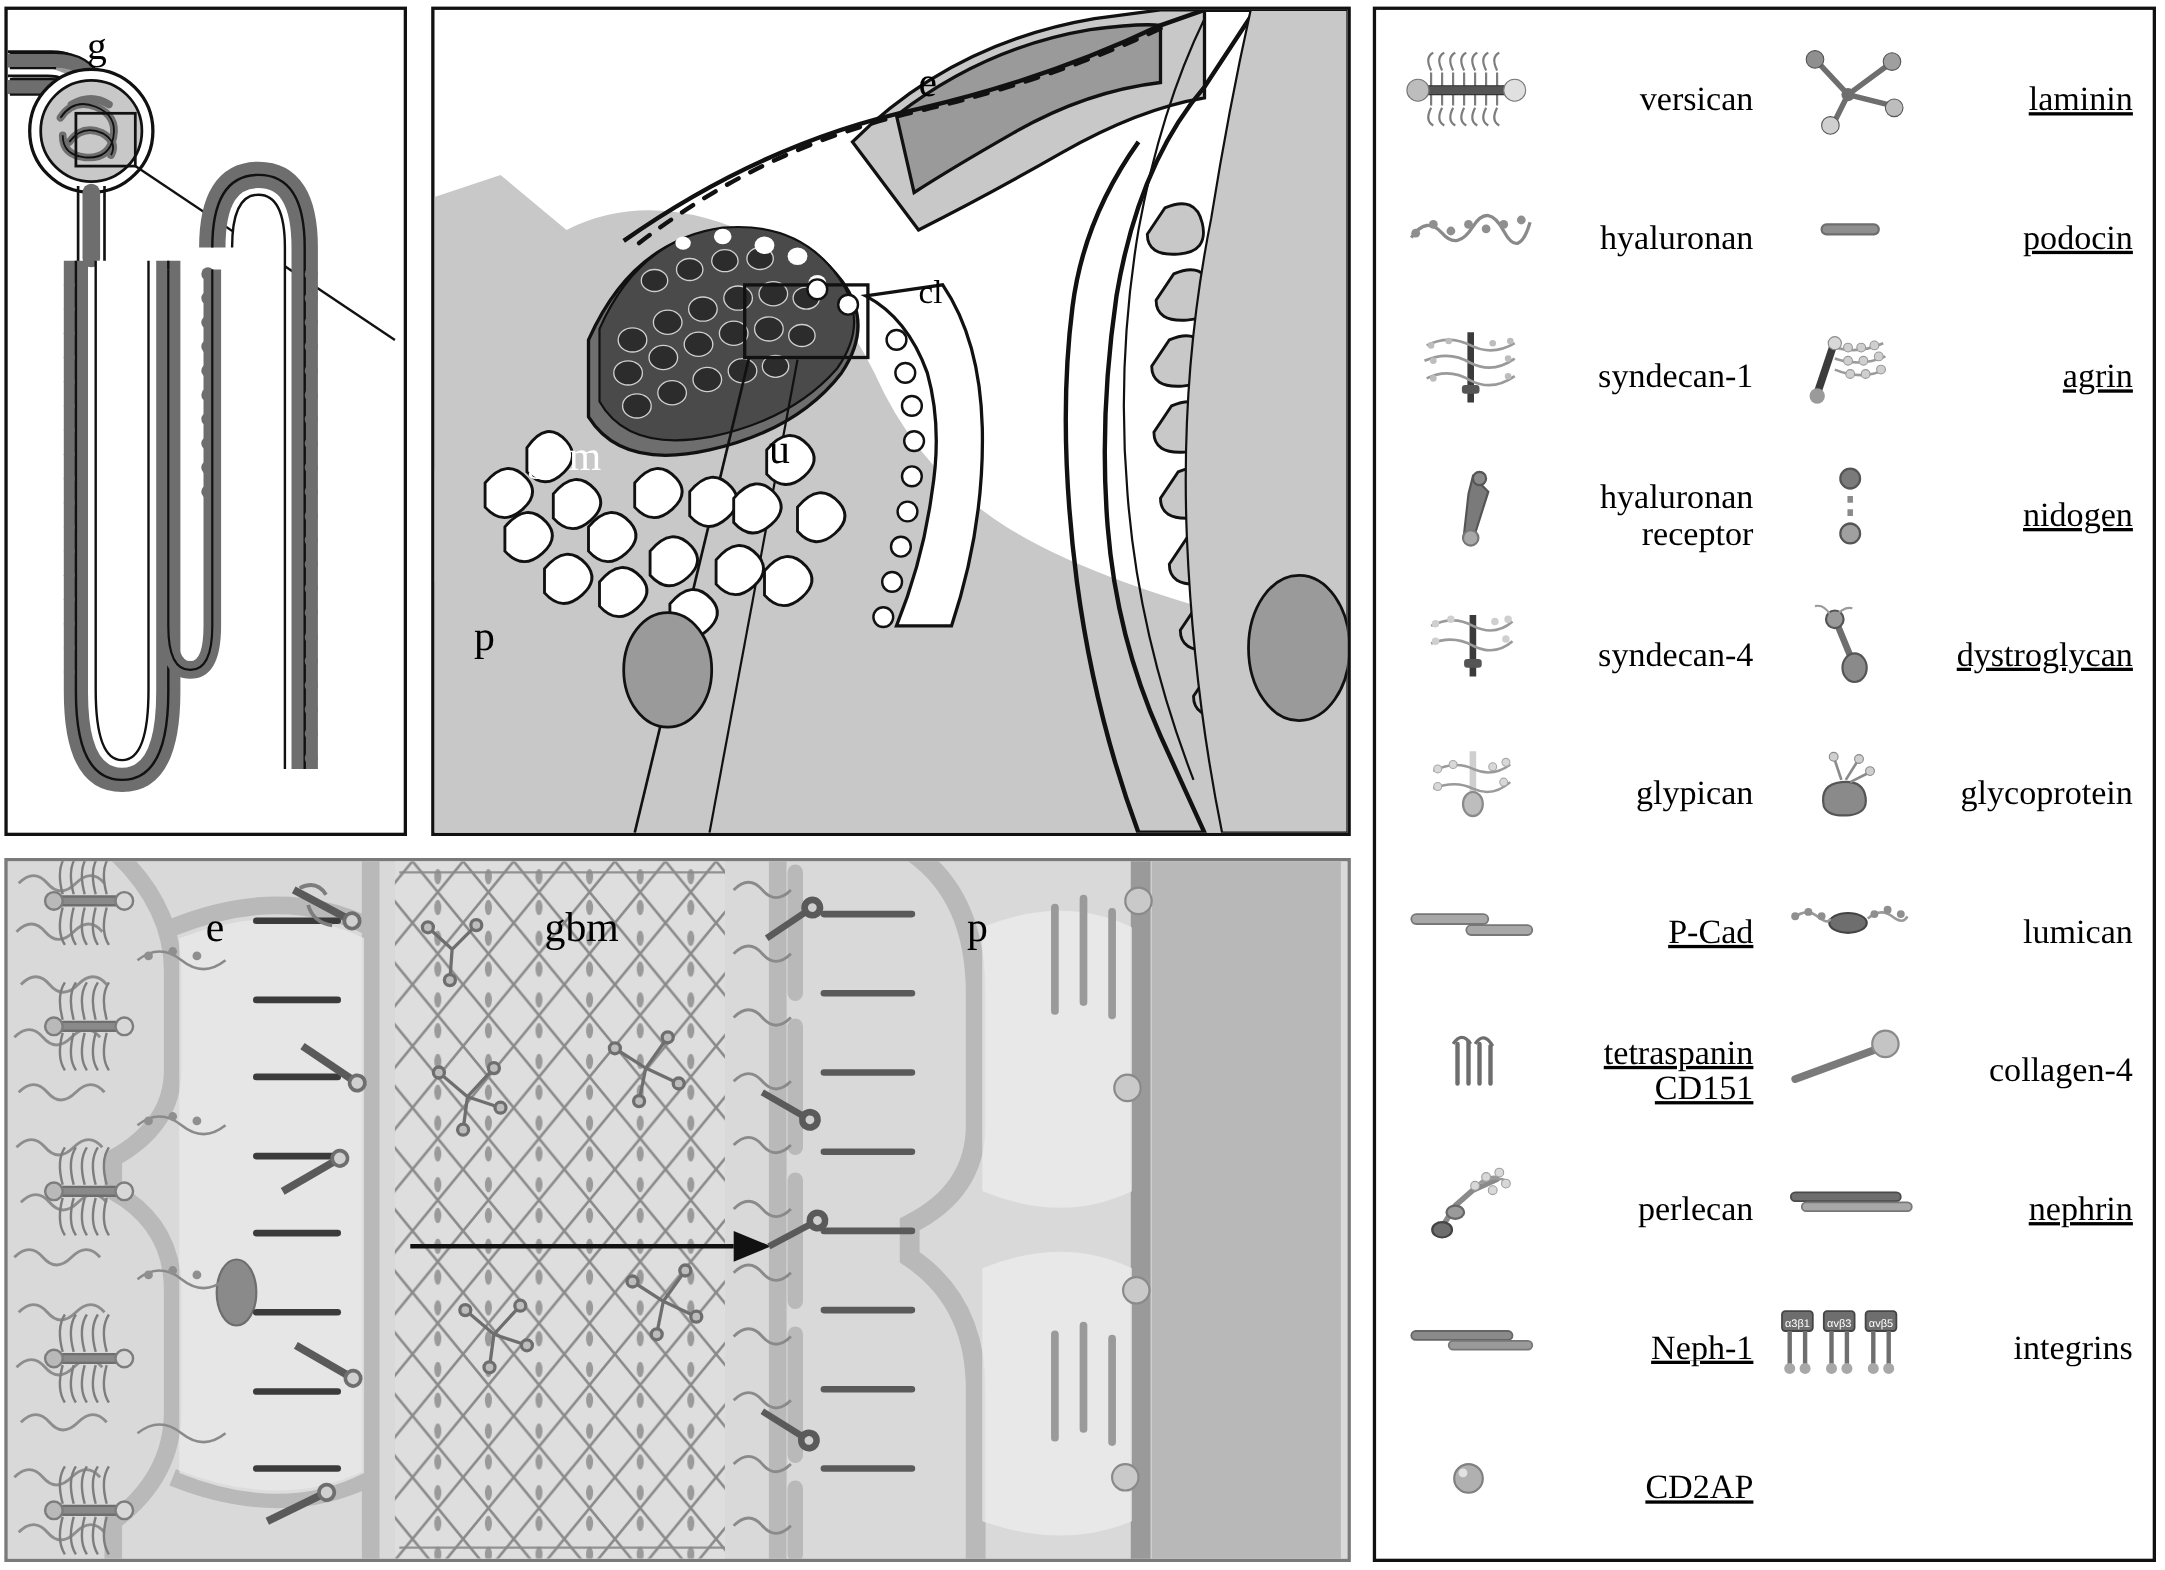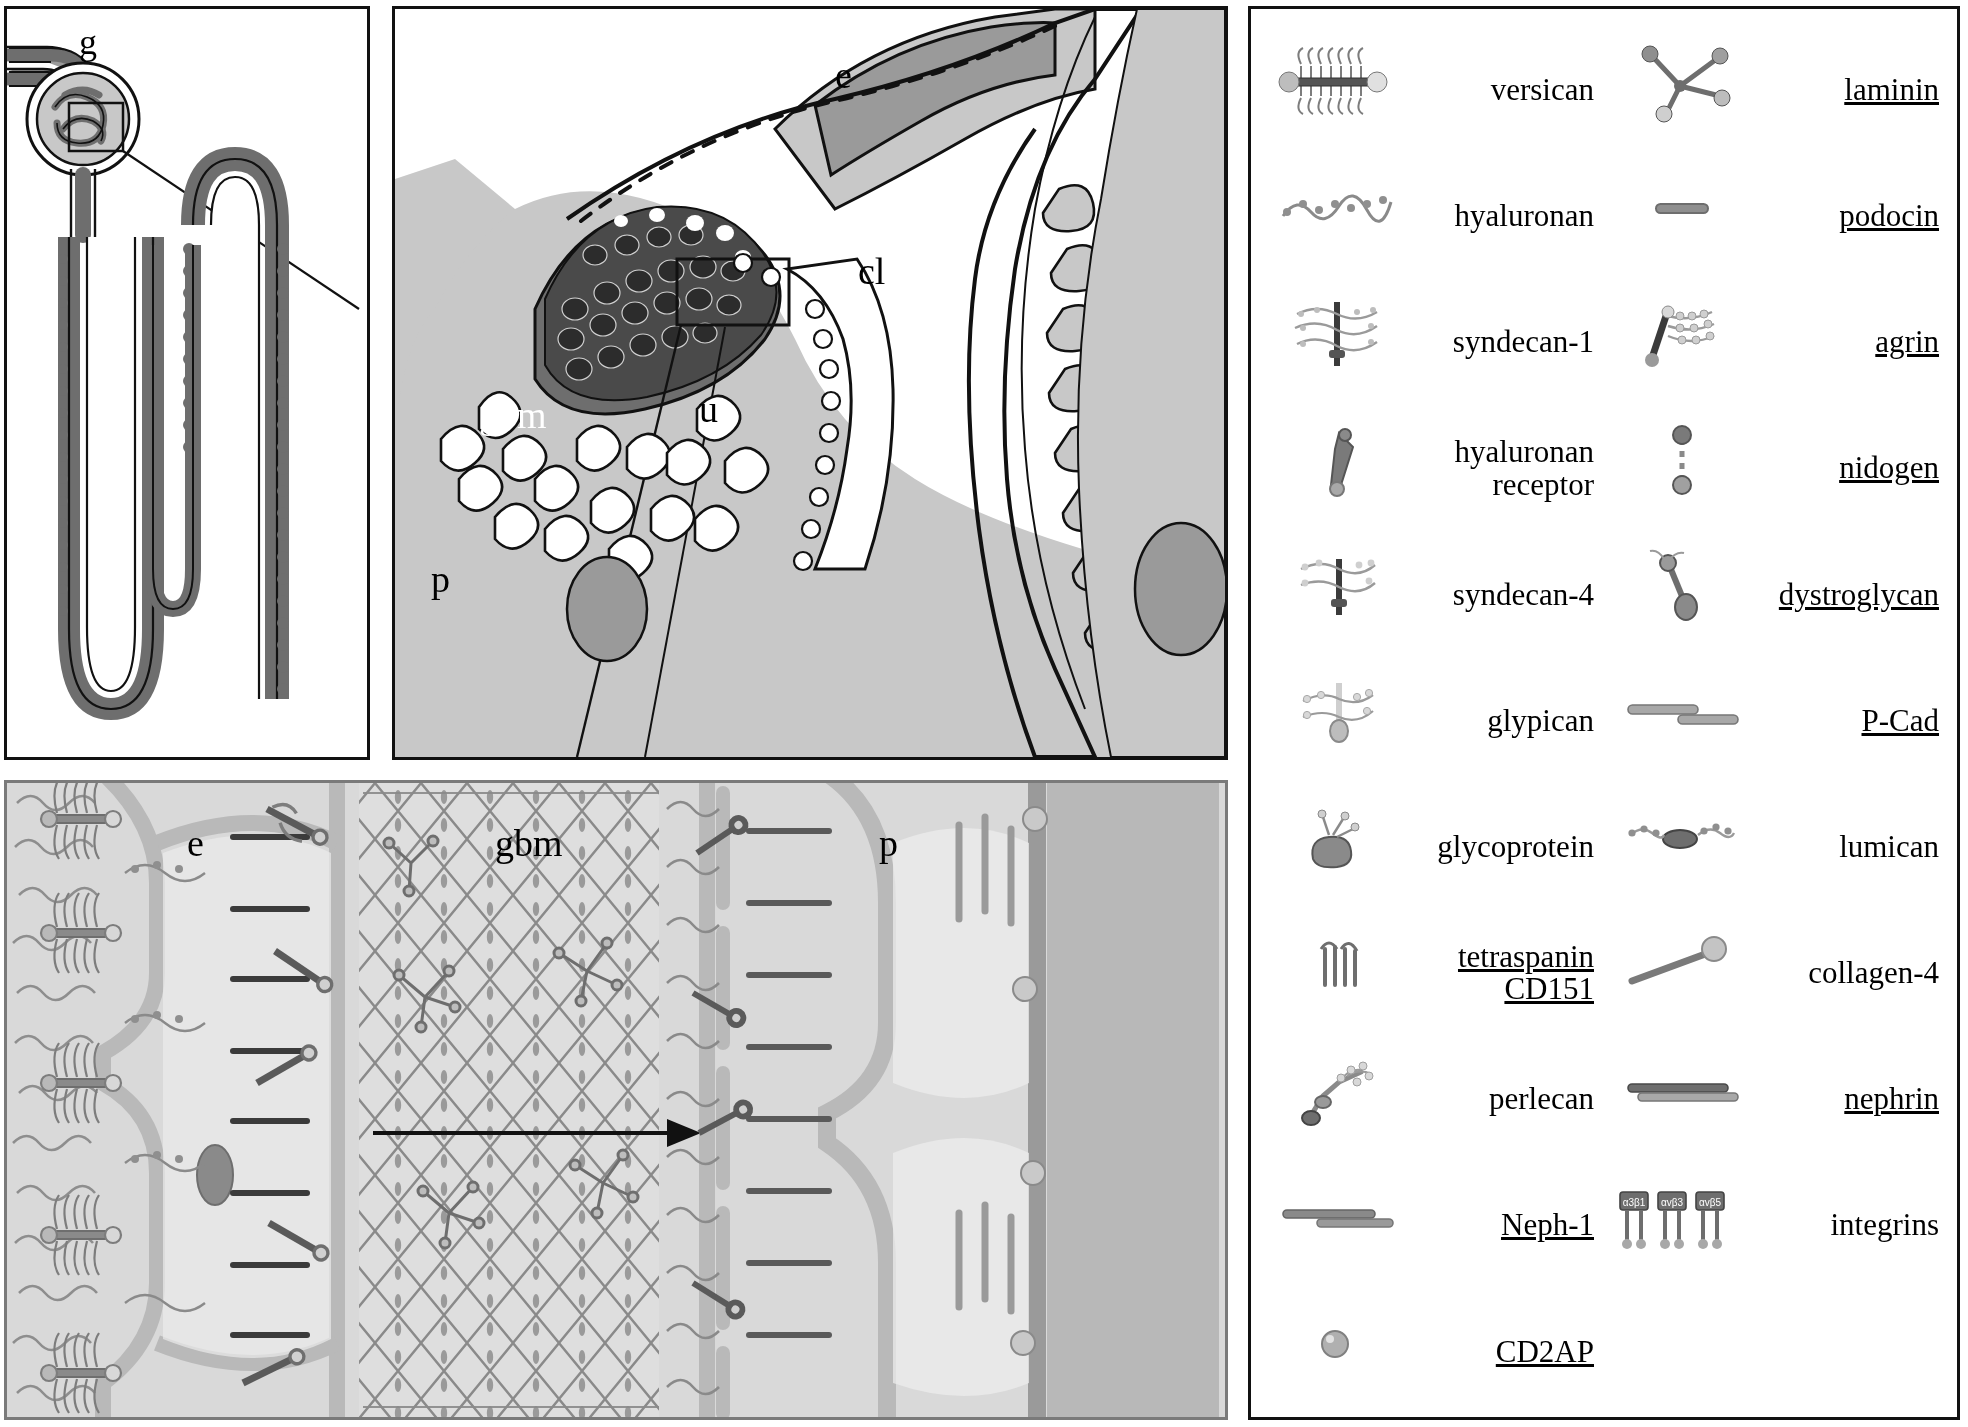--- a/index.html
+++ b/index.html
@@ -304,21 +304,21 @@
         <path d="M706 600 q28 -12 34 14 q6 26 -22 28 q-28 2 -28 -18 z"></path>
       </g>
 
       <path d="M742 0 L830 0 L830 748 L716 748 Q690 620 684 480 Q678 330 706 190 Q722 90 742 0 Z" fill="#c8c8c8" stroke="none"></path>
       <path d="M742 0 L830 0 L830 748 L716 748 Q690 620 684 480 Q678 330 706 190 Q722 90 742 0 Z" fill="none" stroke="#111" stroke-width="2"></path>
       <ellipse cx="786" cy="580" rx="46" ry="66" fill="#9a9a9a" stroke="#111" stroke-width="2.5"></ellipse>
       <ellipse cx="212" cy="600" rx="40" ry="52" fill="#9a9a9a" stroke="#111" stroke-width="2.5"></ellipse>
     </svg>
 
     <div class="lbl" style="left:440px;top:44px;font-size:38px;">e</div>
-    <div class="lbl" style="left:463px;top:240px;font-size:38px;">cl</div>
+    <div class="lbl" style="left:440px;top:240px;font-size:30px;">cl</div>
     <div class="lbl" style="left:84px;top:384px;font-size:38px;color:#fff;">gbm</div>
     <div class="lbl" style="left:304px;top:378px;font-size:38px;">u</div>
     <div class="lbl" style="left:36px;top:548px;font-size:38px;">p</div>
   </div>
 
   <div class="panel" id="panel-c">
     <svg width="1218" height="634" viewBox="0 0 1218 634">
       <defs>
 
         <pattern id="lattice" width="46" height="56" patternUnits="userSpaceOnUse">
@@ -766,46 +766,46 @@
               <circle cx="80" cy="20" r="3.6"></circle>
                 <circle cx="92" cy="16" r="3.6"></circle>
               <circle cx="30" cy="38" r="3.6"></circle>
                 <circle cx="90" cy="34" r="3.6"></circle>
             </g>
           </svg>
         </span>
         <span class="legend-text">glypican</span>
       </div>
 
-      <div class="legend-cell col-right">
-        <span class="legend-icon">
-          <svg width="120" height="72" viewBox="0 0 120 72">
-            <rect x="6" y="28" width="70" height="9" rx="4.5" fill="#a8a8a8" stroke="#777" stroke-width="1.6"></rect>
-            <rect x="56" y="38" width="60" height="9" rx="4.5" fill="#a8a8a8" stroke="#777" stroke-width="1.6"></rect>
-          </svg>
-        </span>
-        <span class="legend-text">P-Cad</span>
-      </div>
       <div class="legend-cell col-left">
         <span class="legend-icon">
           <svg width="120" height="72" viewBox="0 0 120 72">
             <path d="M36 56 q-4 -20 16 -22 q20 -2 22 14 q2 14 -14 16 q-20 2 -24 -8 z" fill="#8a8a8a" stroke="#555" stroke-width="2"></path>
             <g stroke="#8a8a8a" stroke-width="2.4" fill="none">
               <path d="M52 32 L46 14"></path>
                 <path d="M56 32 L66 16"></path>
                 <path d="M60 34 L76 26"></path>
             </g>
             <g fill="#cfcfcf" stroke="#8a8a8a" stroke-width="1">
               <circle cx="45" cy="11" r="4"></circle>
                 <circle cx="68" cy="13" r="4"></circle>
                 <circle cx="78" cy="24" r="4"></circle>
             </g>
           </svg>
         </span>
         <span class="legend-text">glycoprotein</span>
+      </div>
+      <div class="legend-cell col-right">
+        <span class="legend-icon">
+          <svg width="120" height="72" viewBox="0 0 120 72">
+            <rect x="6" y="28" width="70" height="9" rx="4.5" fill="#a8a8a8" stroke="#777" stroke-width="1.6"></rect>
+            <rect x="56" y="38" width="60" height="9" rx="4.5" fill="#a8a8a8" stroke="#777" stroke-width="1.6"></rect>
+          </svg>
+        </span>
+        <span class="legend-text">P-Cad</span>
       </div>
 
       <div class="legend-cell col-left">
         <span class="legend-icon">
           <svg width="120" height="72" viewBox="0 0 120 72">
             <ellipse cx="58" cy="36" rx="17" ry="9" fill="#6e6e6e" stroke="#444" stroke-width="2"></ellipse>
             <g stroke="#9a9a9a" stroke-width="2.4" fill="none">
               <path d="M8 32 q12 -10 22 -2 q10 8 12 2"></path>
               <path d="M76 32 q12 -10 22 -2 q10 8 14 0"></path>
             </g>

